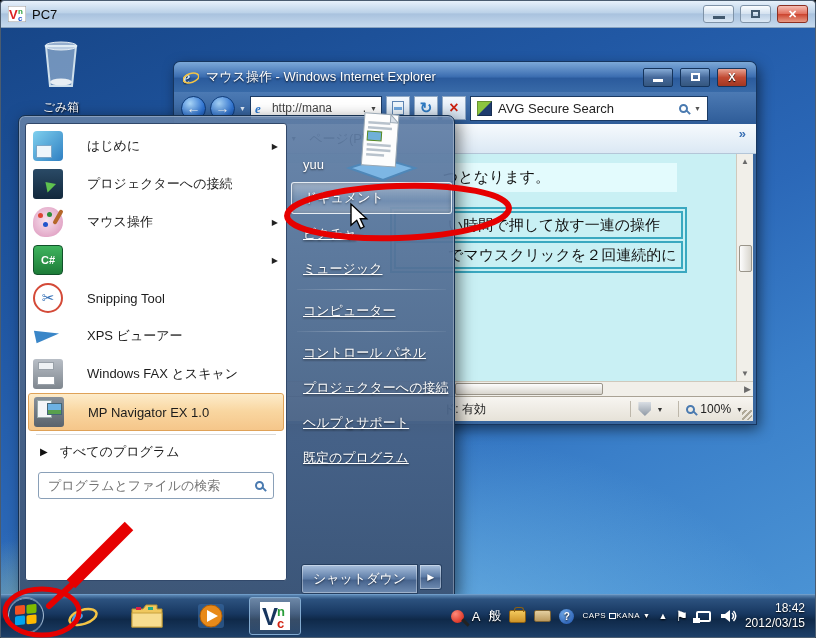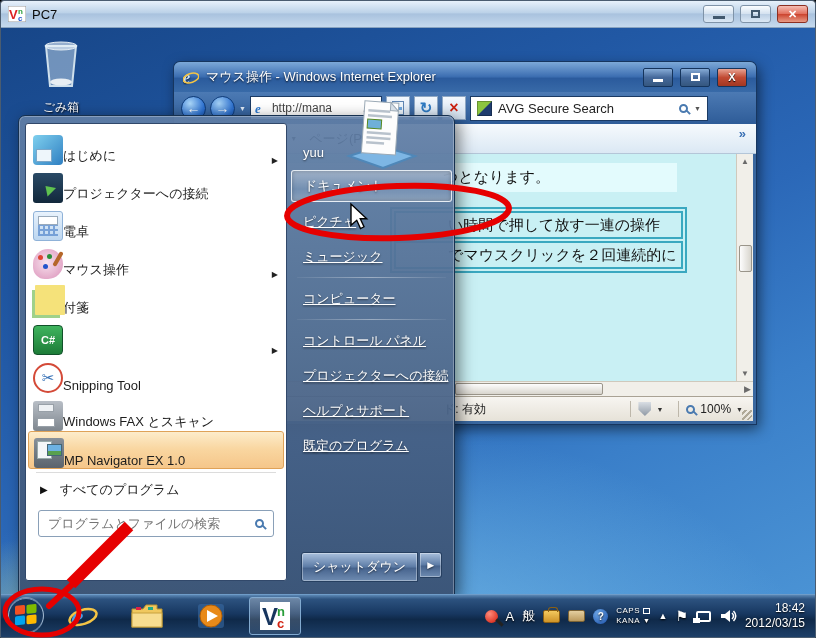--- a/index.html
+++ b/index.html
@@ -79,21 +79,21 @@
   .ie-status { position:absolute; left:3px; top:334px; right:3px; height:25px; background:linear-gradient(#f7f5f1,#e6e2d8); border-top:1px solid #a9a294; display:flex; align-items:center; font-size:12px; color:#222; }
   .ie-status .ptext { padding-left:266px; flex:1; }
   .ssep { width:1px; height:16px; background:#bdb7aa; margin:0 7px; }
   .shield { width:13px; height:14px; background:linear-gradient(#d9dee4,#8f99a5); clip-path:polygon(0 0,100% 0,100% 55%,50% 100%,0 55%); }
   .zoomgrp { display:flex; align-items:center; gap:5px; padding-right:10px; }
   .grip { position:absolute; right:1px; bottom:1px; width:10px; height:10px; background:repeating-linear-gradient(135deg,transparent 0 2px,#b0a998 2px 4px); }
 
   
   .startmenu { position:absolute; left:17px; top:87px; width:437px; height:481px; border:1px solid #16304f; border-radius:7px 7px 0 0; background:linear-gradient(rgba(96,126,166,.93),rgba(58,82,116,.95)); box-shadow:inset 0 0 0 1px rgba(255,255,255,.28), 4px 4px 16px rgba(0,0,0,.5); }
   .leftpanel { position:absolute; left:6px; top:7px; width:262px; height:458px; background:#fff; border:1px solid #31486a; border-radius:3px; padding-top:3px; }
-  .mi { height:38px; display:flex; align-items:flex-end; gap:0; padding:0 8px 0 7px; font-size:13px; color:#1c1c1c; }
+  .mi { height:38px; display:flex; align-items:center; gap:24px; padding:0 8px 0 7px; font-size:13px; color:#1c1c1c; }
   .mi .sub { margin-left:auto; font-size:8px; color:#222; }
   .mi.hl { background:linear-gradient(#fdeccb,#f9d6a0 48%,#f5c68a); border:1px solid #dfa258; border-radius:3px; margin:0 2px; padding:0 6px 0 5px; }
   .ic { width:30px; height:30px; flex:0 0 auto; position:relative; border-radius:4px; }
   .i-start { background:linear-gradient(135deg,#7fd0ee,#2f7fc2); }
   .i-start::after { content:""; position:absolute; left:3px; bottom:3px; width:14px; height:11px; background:#eef6fb; border:1px solid #7aa6c8; }
   .i-proj { background:linear-gradient(#2a4a66,#12283c); border-radius:3px; }
   .i-proj::after { content:""; position:absolute; left:6px; top:8px; width:0; height:0; border:6px solid transparent; border-right:9px solid #5fc24f; transform:rotate(45deg); }
   .i-calc { background:linear-gradient(#e8f2fc,#bcd6f0); border:1px solid #8fb2d8; border-radius:3px; }
   .i-calc::before { content:""; position:absolute; left:4px; top:4px; right:4px; height:7px; background:#fff; border:1px solid #9ab; }
   .i-calc::after { content:""; position:absolute; left:4px; bottom:4px; right:4px; height:11px; background:repeating-linear-gradient(0deg,#5588cc 0 2px,transparent 2px 5px),repeating-linear-gradient(90deg,#5588cc 0 2px,transparent 2px 5px); opacity:.7; }
@@ -110,42 +110,42 @@
   .i-fax::after { content:""; position:absolute; left:4px; bottom:4px; width:16px; height:7px; background:#fff; border:1px solid #98a0a8; }
   .i-mp { background:linear-gradient(#88919a,#5a636c); border-radius:3px; }
   .i-mp::before { content:""; position:absolute; left:3px; top:3px; width:13px; height:16px; background:#f4f6f8; border:1px solid #9aa; }
   .i-mp::after { content:""; position:absolute; right:2px; top:6px; width:13px; height:10px; background:linear-gradient(#6db2e2 60%,#58a04e 60%); border:1px solid #467; }
   .lsep { height:1px; background:#dcdcdc; margin:3px 10px 2px; }
   .allprog { height:29px; display:flex; align-items:center; gap:12px; padding:0 10px 0 14px; font-size:13px; color:#1c1c1c; }
   .allprog .arr { font-size:10px; color:#111; }
   .searchbox { margin:6px 12px 0; height:27px; border:1px solid #8aa0b8; border-radius:3px; background:#fff; display:flex; align-items:center; padding:0 9px; gap:6px; }
   .searchbox input { border:none; outline:none; flex:1; font-size:13px; color:#707070; font-family:"Liberation Sans",sans-serif; background:transparent; }
 
-  .rightpanel { position:absolute; left:268px; top:0; width:169px; height:481px; color:#fff; font-size:13px; text-shadow:0 1px 2px rgba(0,0,0,.6); padding-top:22px; }
+  .rightpanel { position:absolute; left:268px; top:12px; width:169px; height:481px; color:#fff; font-size:13px; text-shadow:0 1px 2px rgba(0,0,0,.6); padding-top:22px; }
   .ri { height:30px; line-height:30px; padding-left:16px; white-space:nowrap; }
   .ri.tall { height:35px; line-height:35px;text-decoration:underline; }
   .ri.hlr { height:32px; line-height:30px; margin:2px 4px; padding-left:12px; background:linear-gradient(rgba(255,255,255,.38),rgba(190,215,240,.18) 60%,rgba(255,255,255,.28)); border:1px solid rgba(250,252,255,.8); border-radius:3px; box-shadow:inset 0 0 4px rgba(0,0,0,.25); }
   .rsep { height:1px; margin:3px 10px; background:linear-gradient(90deg,rgba(255,255,255,.05),rgba(255,255,255,.4),rgba(255,255,255,.05)); }
   .bigicon { position:absolute; left:50px; top:-18px; }
   .shutdown { position:absolute; left:14px; bottom:15px; display:flex; }
   .sdbtn { height:30px; padding:0 11px; display:flex; align-items:center; font-size:13px; color:#fff; background:linear-gradient(#a9c0dd,#5f7ea8 48%,#47648e 55%,#6e8bb1); border:1px solid #263f60; border-radius:3px 0 0 3px; box-shadow:inset 0 0 0 1px rgba(255,255,255,.35); }
   .sdarr { width:22px; height:26px; display:flex; align-items:center; justify-content:center; font-size:9px; color:#fff; background:linear-gradient(#a9c0dd,#5f7ea8 48%,#47648e 55%,#6e8bb1); border:1px solid #263f60; border-left:none; border-radius:0 3px 3px 0; box-shadow:inset 0 0 0 1px rgba(255,255,255,.35); margin-left:2px; }
 
   
   .taskbar { position:absolute; left:0; right:0; bottom:0; height:43px; background:linear-gradient(#5b87b4 0%,#2c527f 10%,#173760 45%,#0f2949 58%,#1d3f68 100%); border-top:1px solid #6f9cc8; display:flex; align-items:center; padding:0 6px; gap:12px; }
   .tbtn { width:52px; height:38px; display:flex; align-items:center; justify-content:center; border-radius:3px; }
   .tbtn.active { border:1px solid #82aad0; background:linear-gradient(rgba(255,255,255,.3),rgba(255,255,255,.08)); }
   .tray { margin-left:auto; display:flex; align-items:center; gap:8px; color:#fff; font-size:13px; text-shadow:0 1px 2px #000; }
   .pin { width:13px; height:13px; background:radial-gradient(circle at 35% 30%,#ff8a7a,#d01808); border-radius:50%; position:relative; }
   .pin::after { content:""; position:absolute; right:-3px; bottom:-4px; width:3px; height:9px; background:#222; transform:rotate(-45deg); }
   .toolbox { width:17px; height:13px; background:linear-gradient(#f3c95e,#cf9428); border-radius:2px; border:1px solid #8a5f14; position:relative; }
   .toolbox::after { content:""; position:absolute; left:4px; top:-4px; width:8px; height:4px; border:1px solid #8a5f14; border-bottom:none; border-radius:3px 3px 0 0; }
   .dict { width:17px; height:12px; background:linear-gradient(#e4cfa0,#bb9a5e); border:1px solid #7c6436; border-radius:2px; }
   .helpc { width:15px; height:15px; border-radius:50%; background:radial-gradient(circle at 35% 30%,#6fa8e8,#1a4fa8); color:#fff; font-size:10px; font-weight:bold; display:flex; align-items:center; justify-content:center; }
-  .imeblock { display:flex; flex-direction:column; justify-content:center; font-size:8px; line-height:10px; letter-spacing:.5px; }
+  .imeblock { display:flex; flex-direction:row; justify-content:center; font-size:8px; line-height:10px; letter-spacing:.5px; }
   .imeblock .row { display:flex; align-items:center; gap:3px; }
   .wsq { width:7px; height:6px; border:1px solid #fff; display:inline-block; }
   .tri { font-size:7px; }
   .flag { font-size:14px; }
   .net { width:15px; height:11px; border:2px solid #fff; border-radius:2px; position:relative; margin-right:2px; }
   .net::after { content:""; position:absolute; left:-5px; bottom:-3px; width:7px; height:5px; background:#fff; }
   .clock { text-align:right; font-size:12px; line-height:15px; padding-right:4px; }
 
   .annotations { position:absolute; inset:0; pointer-events:none; z-index:99; }
 </style>
@@ -291,39 +291,35 @@
         <div class="mi">
             <span class="ic i-start"></span>
             <span>はじめに</span>
             <span class="sub">▶</span>
           </div>
         <div class="mi">
             <span class="ic i-proj"></span>
             <span>プロジェクターへの接続</span>
           </div>
         <div class="mi">
-            <span class="ic i-calc"></span>
-            <span>電卓</span>
-          </div>
-        <div class="mi">
             <span class="ic i-paint"></span>
             <span>マウス操作</span>
             <span class="sub">▶</span>
           </div>
         <div class="mi">
-            <span class="ic i-sticky"></span>
-            <span>付箋</span>
-          </div>
-        <div class="mi">
             <span class="ic i-cs">C#</span>
             <span class="sub">▶</span>
           </div>
         <div class="mi">
             <span class="ic i-snip">✂</span>
             <span>Snipping Tool</span>
+          </div>
+        <div class="mi">
+            <span class="ic i-xps"></span>
+            <span>XPS ビューアー</span>
           </div>
         <div class="mi">
             <span class="ic i-fax"></span>
             <span>Windows FAX とスキャン</span>
           </div>
         <div class="mi hl">
             <span class="ic i-mp"></span>
             <span>MP Navigator EX 1.0</span>
           </div>
         <div class="lsep"></div>

